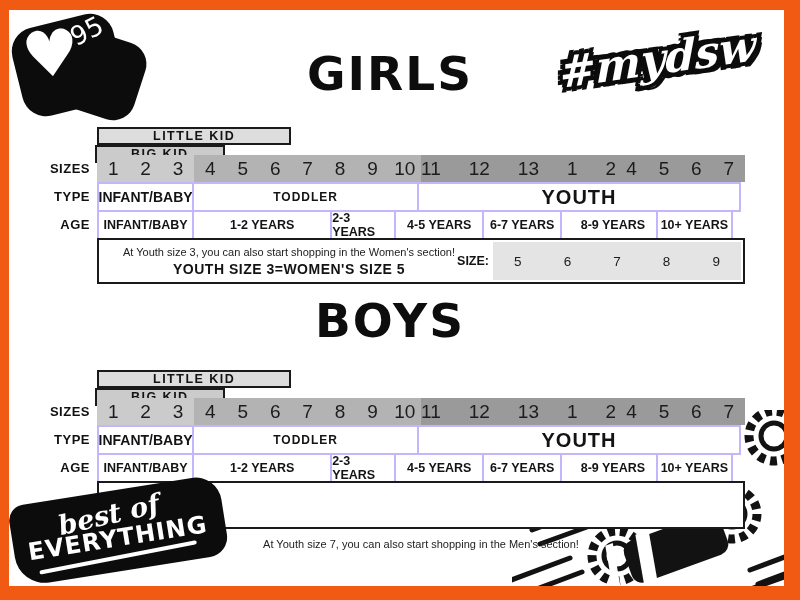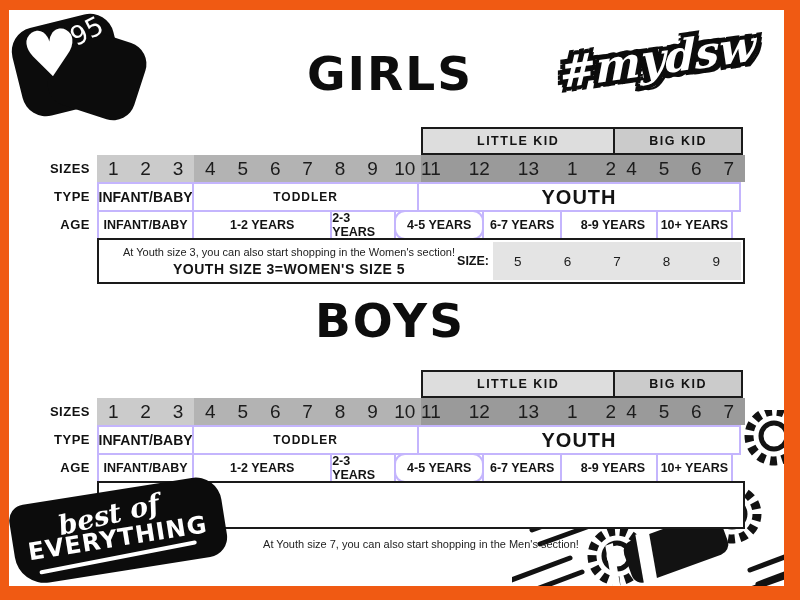--- a/index.html
+++ b/index.html
@@ -46,21 +46,21 @@
   .chart { position:absolute; left:0; width:760px; z-index:2; }
   #girls-chart { top:127px; height:160px; }
   #boys-chart  { top:370px; height:163px; }
 
   .row { position:absolute; left:97px; width:648px; display:flex; box-sizing:border-box; }
   .row-label { position:absolute; left:0; width:90px; text-align:right; font-weight:bold; font-size:13px; letter-spacing:0.5px; color:#111; }
   .lbl-sizes { top:28px; height:27px; line-height:27px; }
   .lbl-type  { top:55px; height:30px; line-height:30px; }
   .lbl-age   { top:83px; height:30px; line-height:30px; }
 
-  .kid-row { top:0; height:28px; }
+  .kid-row { top:0; height:28px;flex-direction:column; }
   .kid-spacer { width:50%; }
   .kid-box { box-sizing:border-box; border:2px solid #1a1a1a; display:flex; align-items:center; justify-content:center; font-weight:bold; font-size:12.5px; letter-spacing:1.5px; }
   .kid-little { width:30%; background:#dddddd; }
   .kid-big    { width:20%; background:#cbcbcb; margin-left:-2px;text-align:center; }
 
   .sizes-row { top:28px; height:27px; }
   .size-group { display:flex; }
   .sg1 { width:15%; background:#cbcbcb; }
   .sg2 { width:35%; background:#b3b3b3; }
   .sg3 { width:30%; background:#9a9a9a;gap:28px; }
@@ -68,21 +68,21 @@
   .size-cell { flex:1; text-align:center; line-height:27px; font-size:19px; color:#1c1c1c; }
 
   .type-row { top:55px; height:30px; }
   .age-row  { top:83px; height:30px; }
   .cell { box-sizing:border-box; border:2px solid #c4b5fd; background:#fff; display:flex; align-items:center; justify-content:center; font-weight:bold; }
   .cell + .cell { margin-left:-2px; }
   .tc1 { width:15%; font-size:14px; }
   .tc2 { width:35%; font-size:12px; letter-spacing:1px; }
   .tc3 { width:50%; font-size:20px; letter-spacing:1px; }
   .age-row .cell { font-size:12.5px; }
-  .ac1 { width:15%; } .ac2 { width:21.6%; } .ac3 { width:10.2%; } .ac4 { width:13.9%;border-radius:11px; }
+  .ac1 { width:15%; } .ac2 { width:21.6%; } .ac3 { width:10.2%; } .ac4 { width:13.9%; }
   .ac5 { width:12.3%; } .ac6 { width:15.1%;padding-left:8px; } .ac7 { width:11.9%; }
 
   .note-row { top:111px; border:2px solid #1a1a1a; background:#fff; position:absolute; }
   #girls-note { height:46px; }
   #boys-note  { height:48px; }
   .note-l1 { font-size:11px; color:#222; }
   .note-l2 { font-size:14px; font-weight:bold; margin-top:3px; letter-spacing:0.5px; }
   .note-text-left { position:absolute; left:4px; top:6px; width:372px; text-align:center; }
   .note-text-center { width:100%; text-align:center; padding-top:7px;margin-top:48px; }
   .women-label { position:absolute; left:336px; top:0; bottom:0; width:54px; display:flex; align-items:center; justify-content:flex-end; font-weight:bold; font-size:12.5px; }

